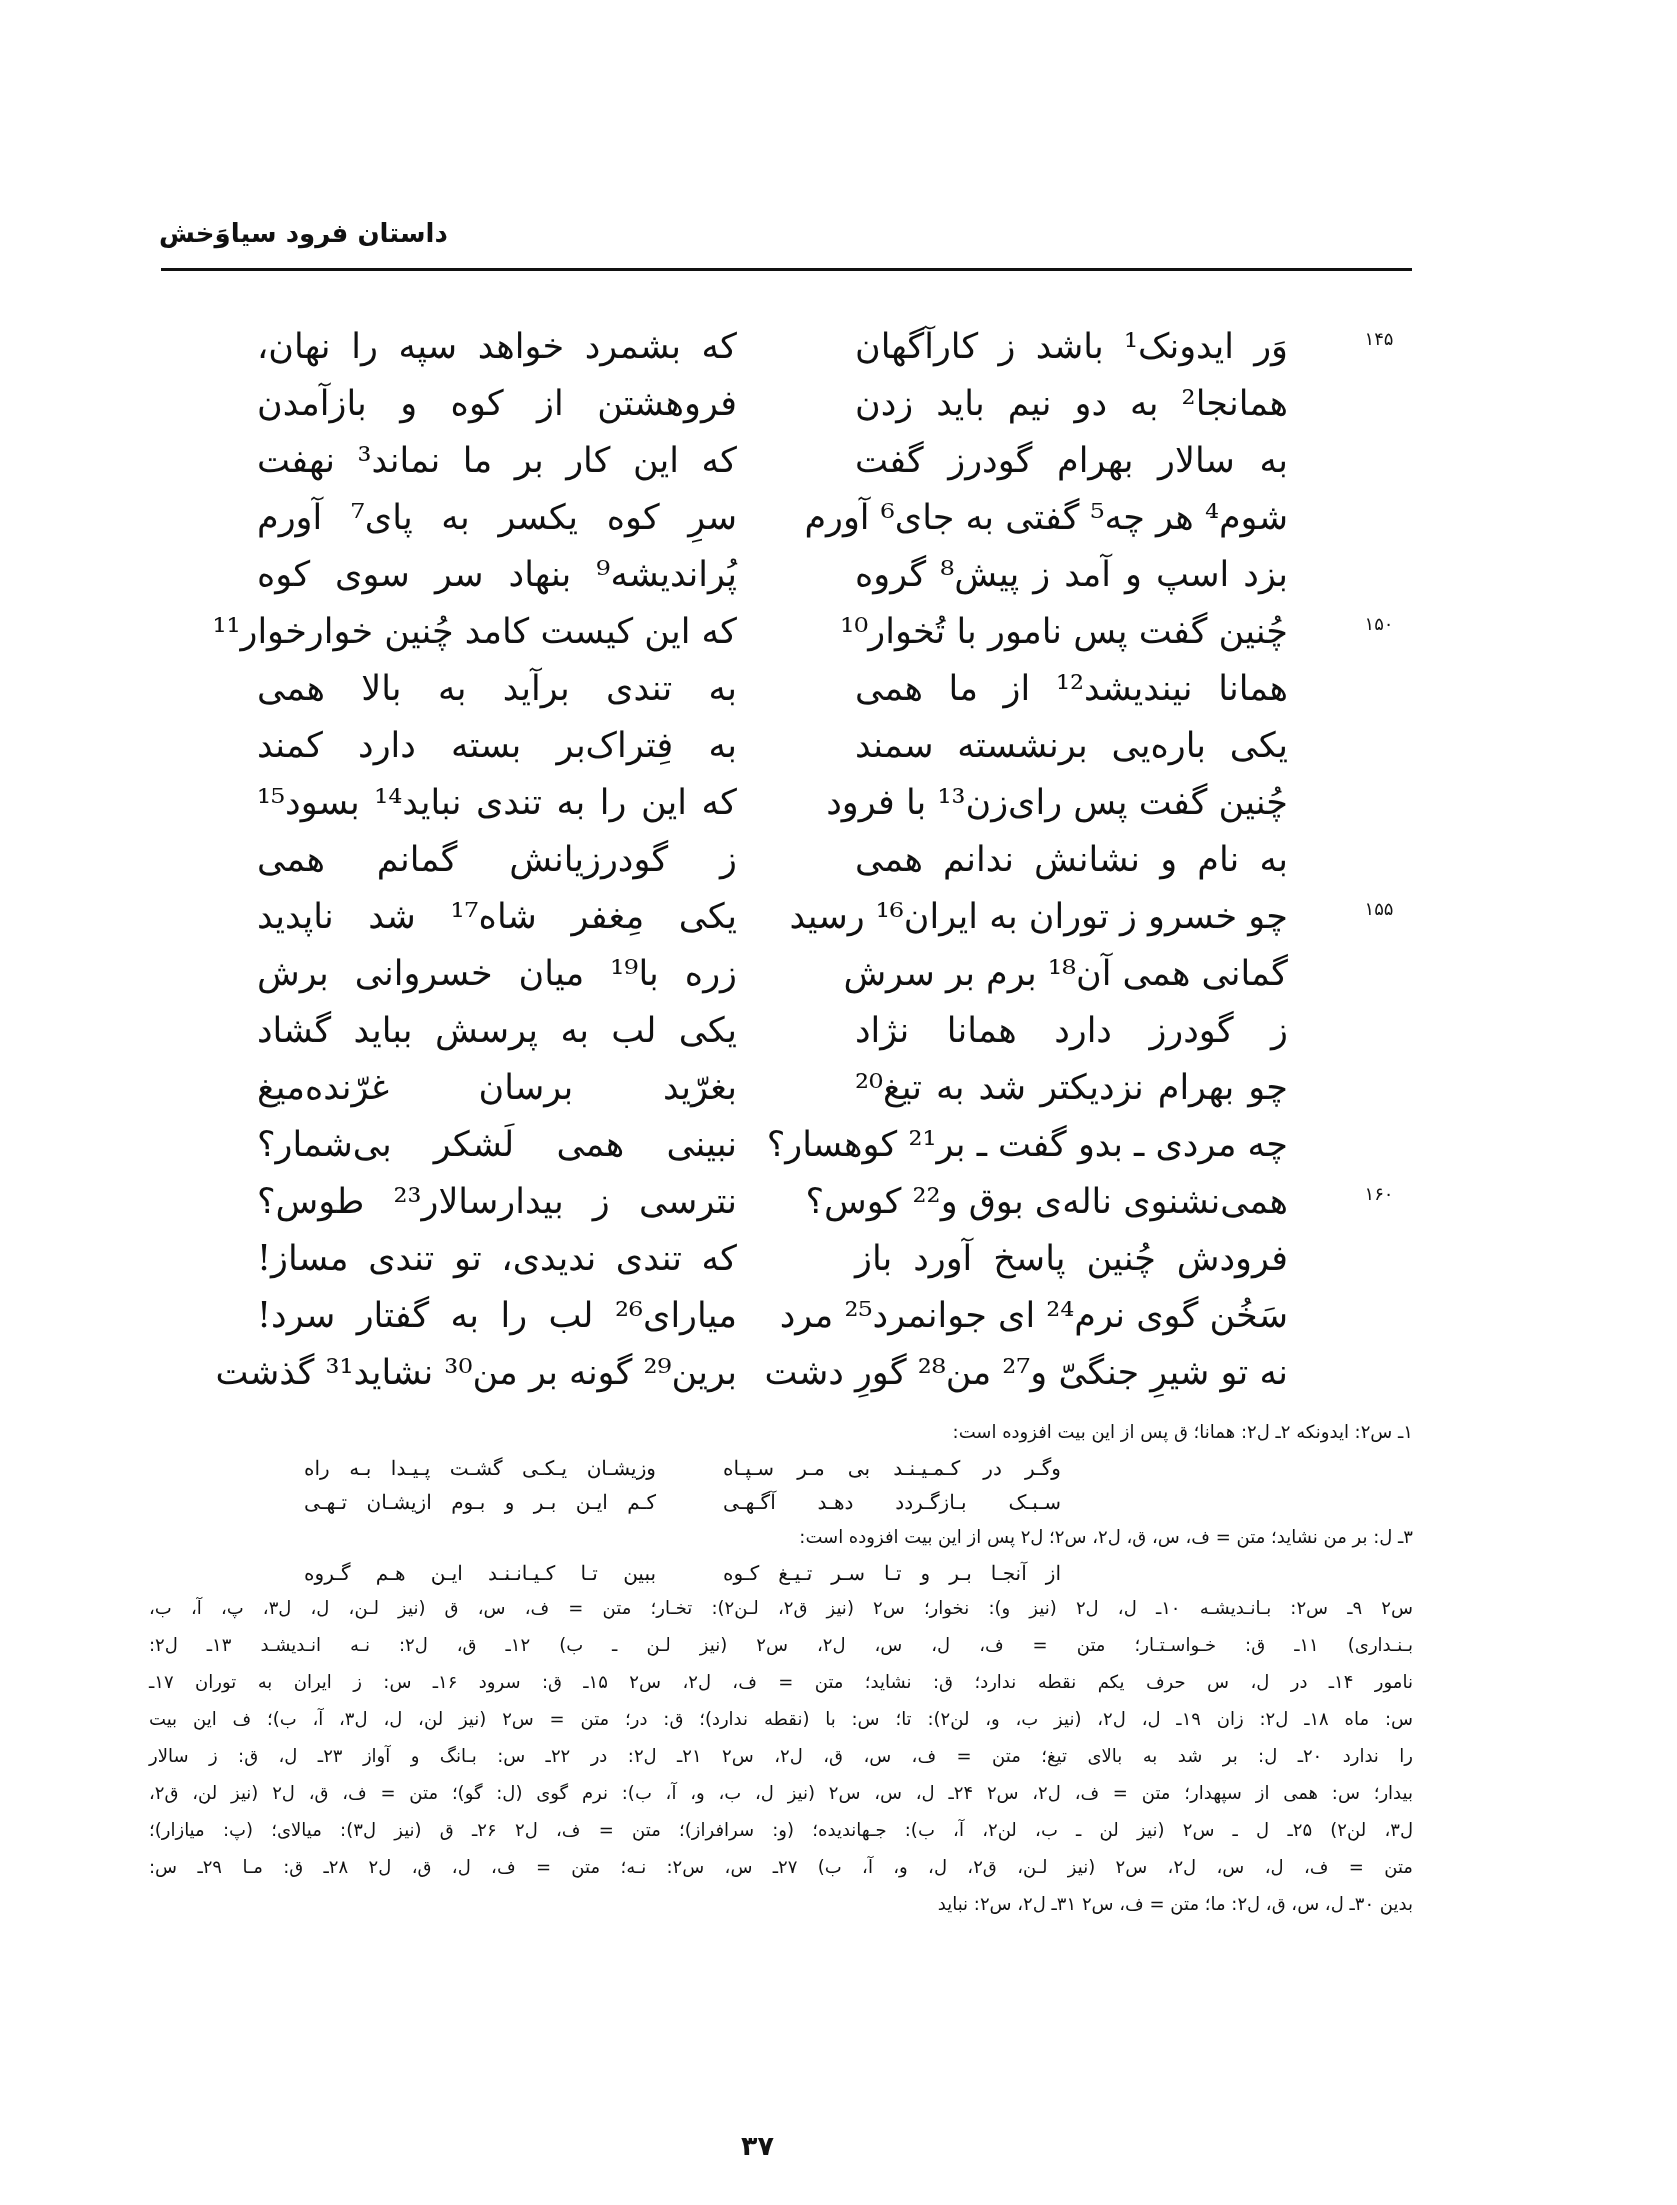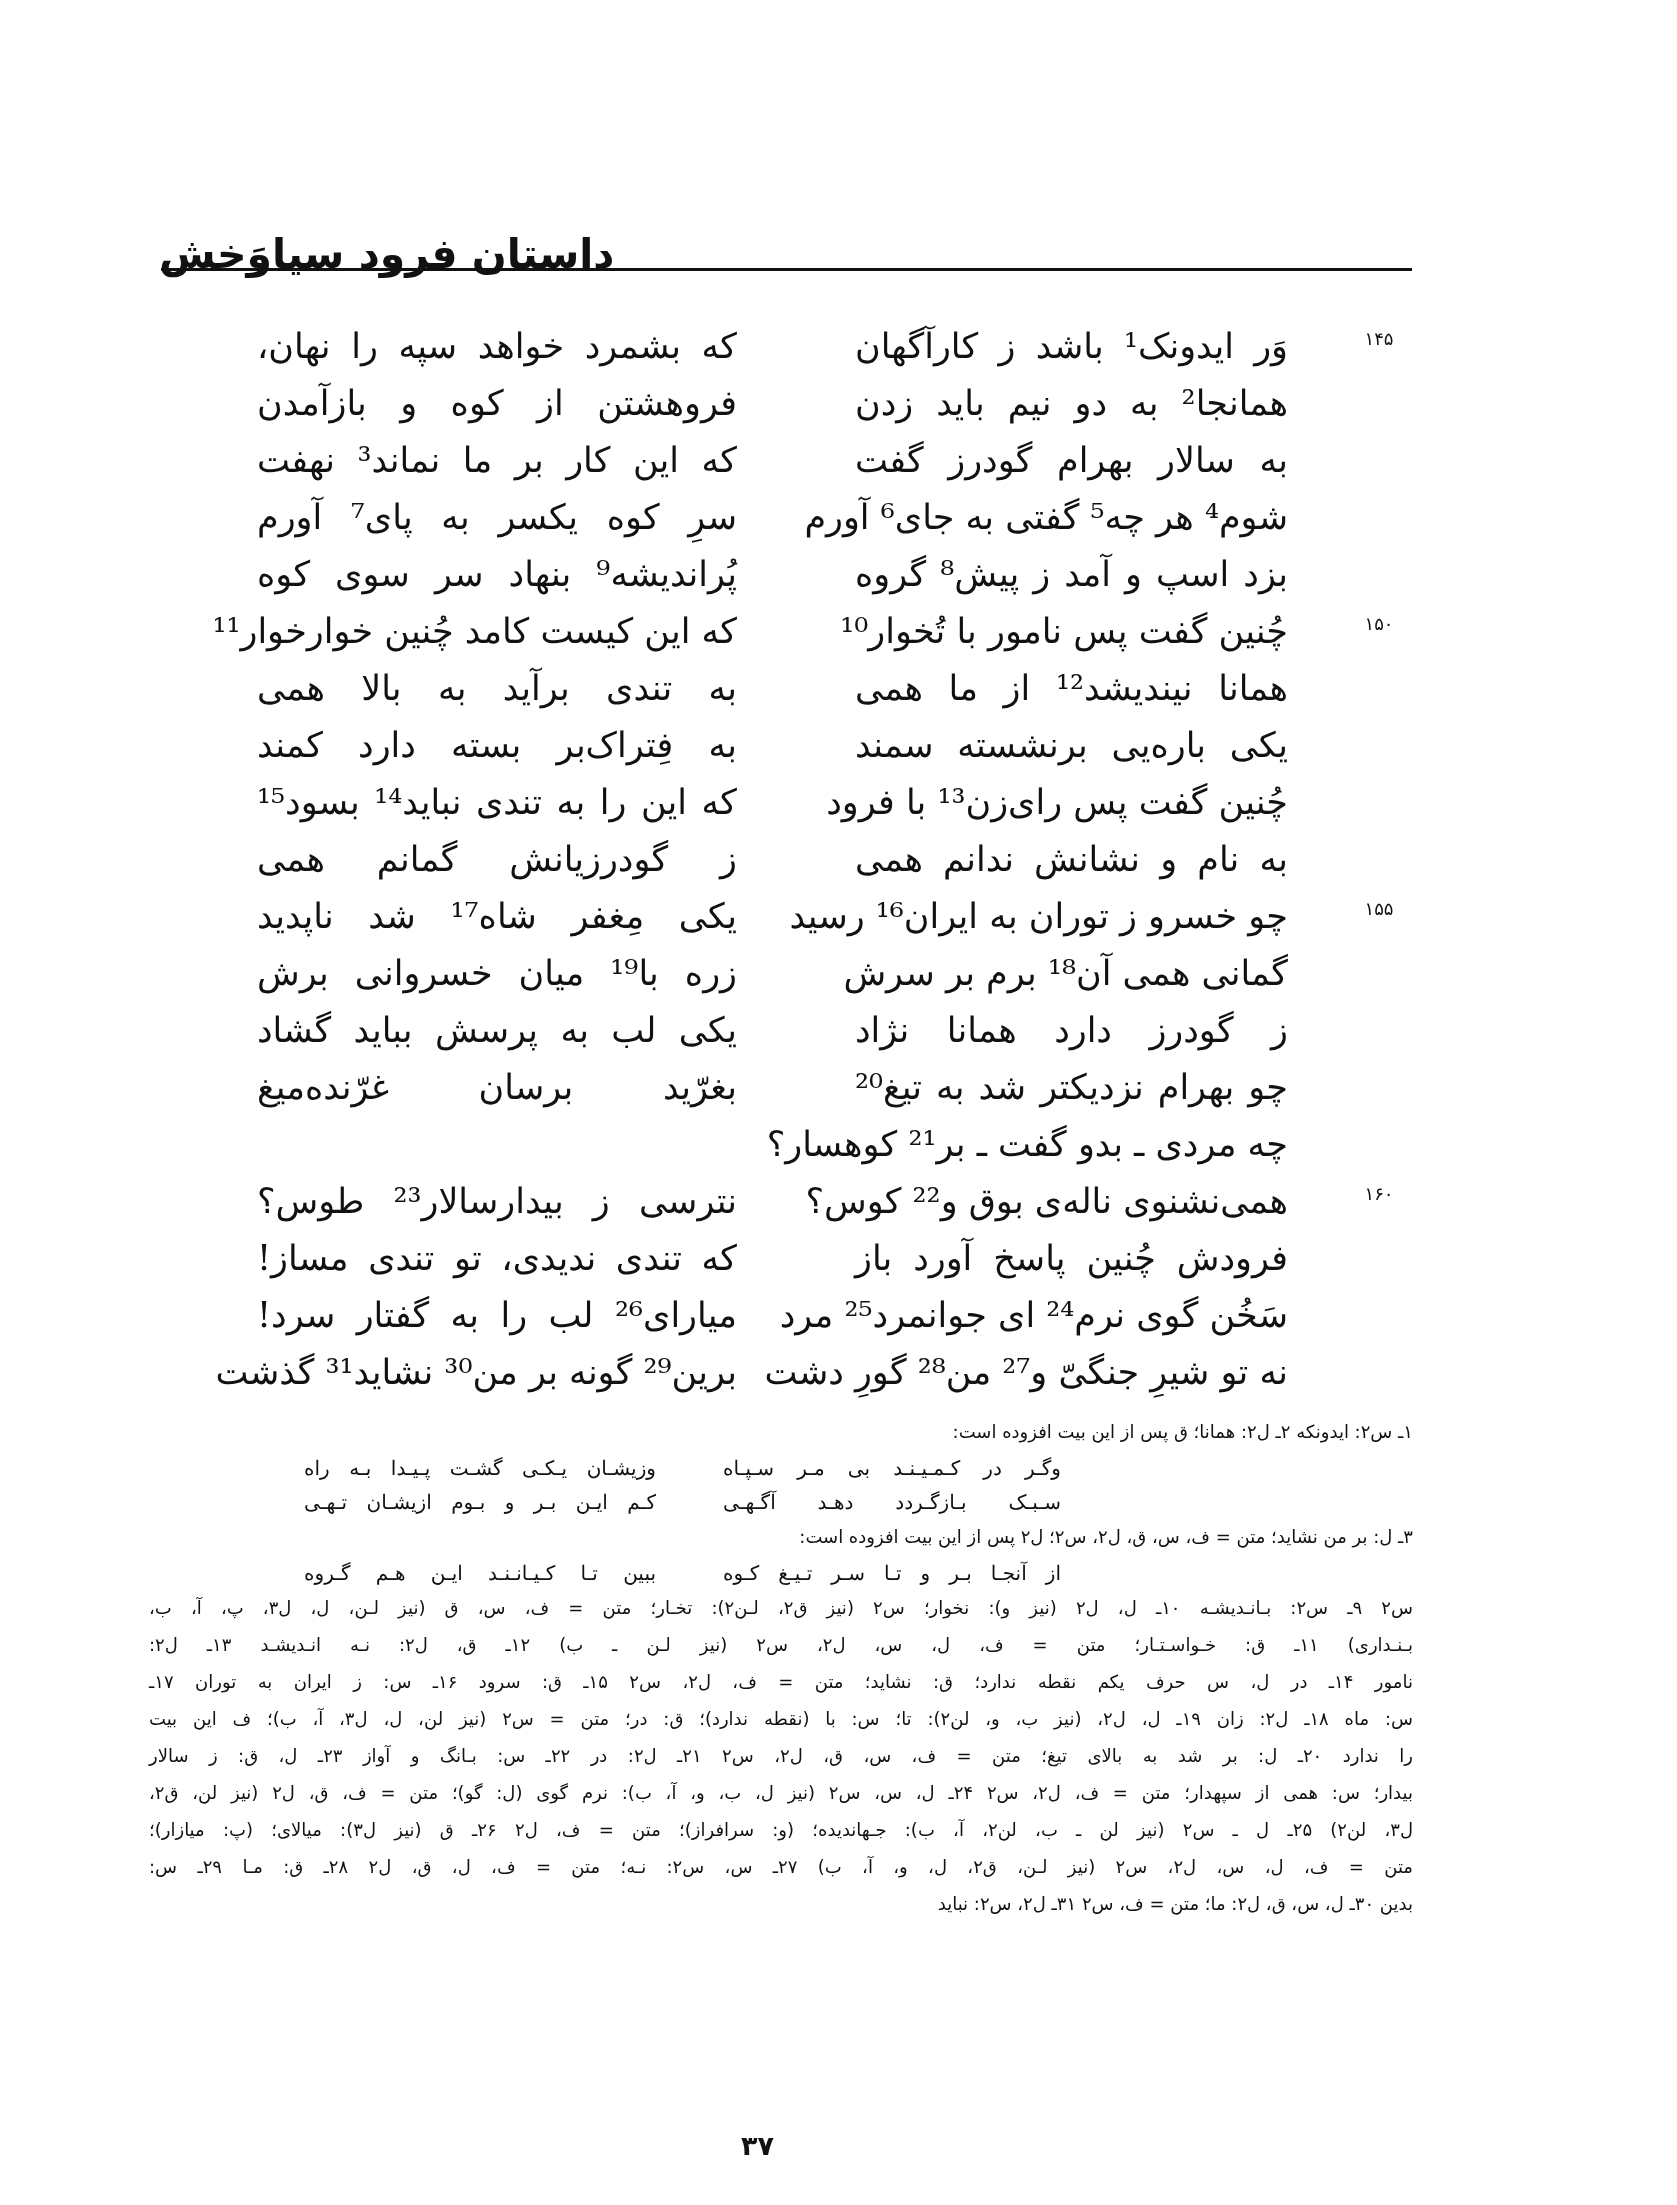--- a/index.html
+++ b/index.html
@@ -2,21 +2,21 @@
 <html lang="fa" dir="rtl" style="font-size:10.8px"><head>
 <meta charset="utf-8">
 <style>
   html, body { margin: 0; padding: 0; background: #ffffff; }
   body {
     width: 1678px; height: 2205px; position: relative; overflow: hidden;
     font-family: "DejaVu Sans", sans-serif; color: #111111;
   }
   .page { position: absolute; inset: 0; }
   .head-wrap { position: absolute; top: 210px; left: 159px; width: 1251px; height: 61px; }
-  .head-title { position: absolute; left: 0; top: 20px; font-size: 41px; font-weight: bold; }
+  .head-title { position: absolute; left: 0; top: 8px; font-size: 26px; font-weight: bold; }
   .head-rule { position: absolute; left: 161px; top: 268px; width: 1251px; height: 3.4px; background: #111; }
 
   .verses { position: absolute; top: 318px; left: 250px; width: 1163px; }
   .verse-row { position: relative; height: 57px; }
   .verse-num {
     position: absolute; right: 0; top: 9.5px; width: 68px; text-align: center;
     font-size: 18px; font-family: Liberation Serif, serif;
   }
   .hemistich {
     position: absolute; top: 0; font-size: 35px; line-height: 57px;
@@ -116,20 +116,21 @@
       <span class="hemistich h-left">یکی لب به پرسش بباید گشاد</span>
     </div>
     <div class="verse-row">
       <span class="verse-num"></span>
       <span class="hemistich h-right">چو بهرام نزدیکتر شد به تیغ²⁰</span>
       <span class="hemistich h-left">بغرّید برسان غرّنده‌میغ</span>
     </div>
     <div class="verse-row">
       <span class="verse-num"></span>
       <span class="hemistich h-right">چه مردی ـ بدو گفت ـ بر²¹ کوهسار؟</span>
+      <span class="hemistich h-left">نبینی همی لَشکر بی‌شمار؟</span>
     </div>
     <div class="verse-row">
       <span class="verse-num">۱۶۰</span>
       <span class="hemistich h-right">همی‌نشنوی ناله‌ی بوق و²² کوس؟</span>
       <span class="hemistich h-left">نترسی ز بیدارسالار²³ طوس؟</span>
     </div>
     <div class="verse-row">
       <span class="verse-num"></span>
       <span class="hemistich h-right">فرودش چُنین پاسخ آورد باز</span>
       <span class="hemistich h-left">که تندی ندیدی، تو تندی مساز!</span>

